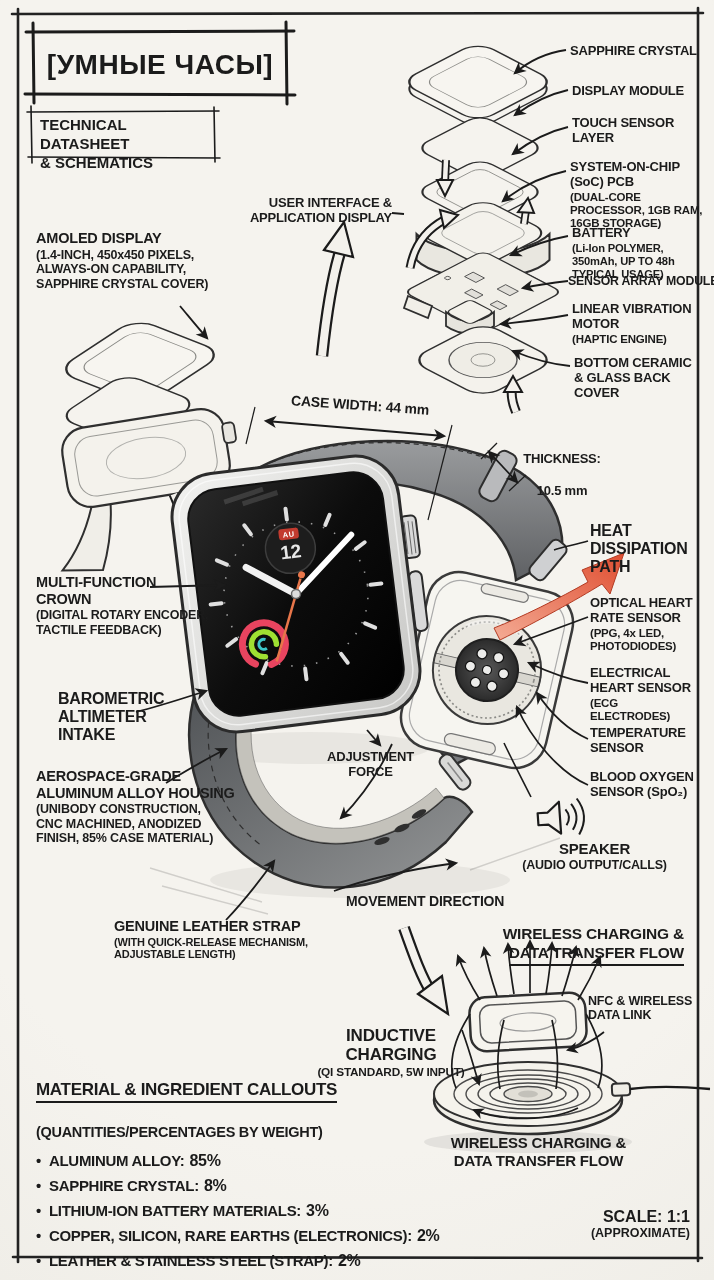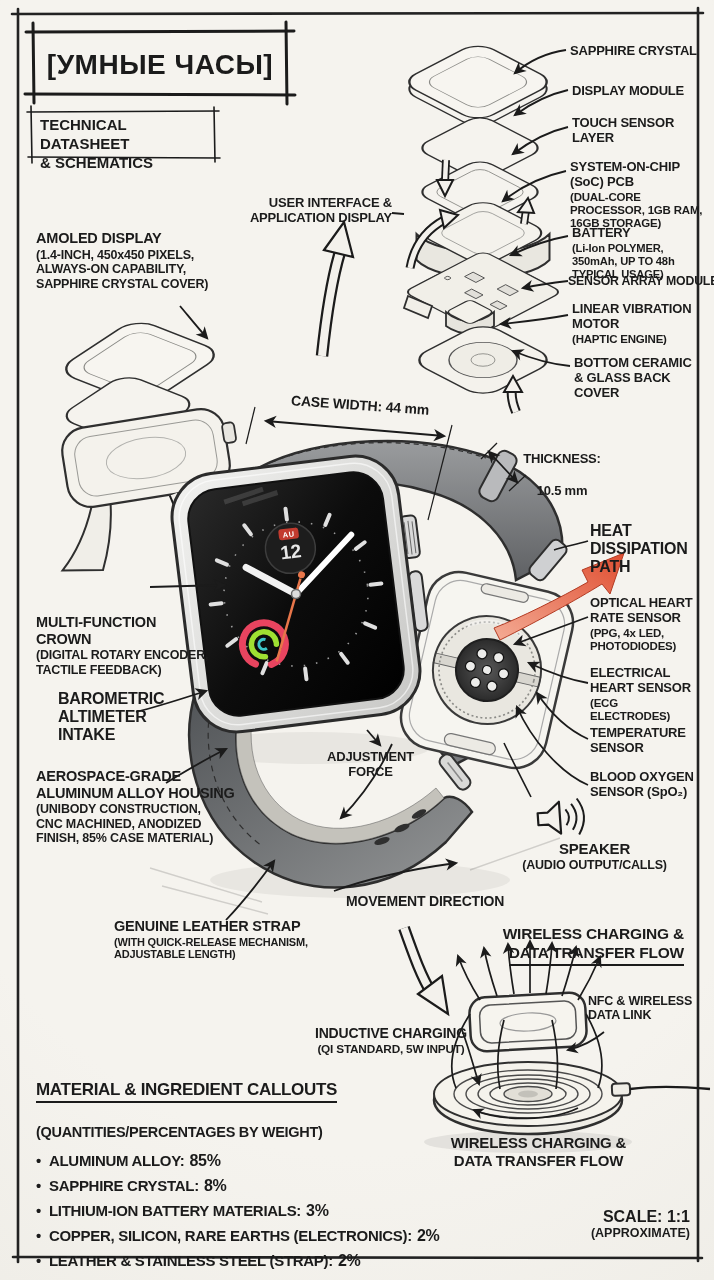--- a/index.html
+++ b/index.html
@@ -12,21 +12,21 @@
   .t{font-size:13px;}
   .d{font-size:11.5px;line-height:1.16;margin-top:1px;}
   .r{text-align:right;}
   .c{text-align:center;}
   .nw{white-space:nowrap;}
   #main-title{position:absolute;left:34px;top:36px;width:252px;height:58px;z-index:2;
     display:flex;align-items:center;justify-content:center;font-weight:700;font-size:28px;letter-spacing:0.5px;}
   #subtitle{position:absolute;left:40px;top:116px;width:172px;z-index:2;font-weight:700;font-size:15px;line-height:1.25;}
   .big-t .t{font-size:14.5px;}
   .med-t .t{font-size:16px;}
-  .crown-t .t{max-width:122px;margin-top:40px;}
+  .crown-t .t{max-width:122px;}
   #wireless-heading{font-size:15.5px;line-height:1.25;}
   #wireless-heading .u{display:inline-block;border-bottom:2px solid #1b1b1b;padding-bottom:1px;}
   #materials{position:absolute;left:36px;top:1080px;width:420px;z-index:2;font-weight:700;}
   #materials .mh{font-size:17px;display:inline-block;border-bottom:2px solid #1b1b1b;padding-bottom:1px;letter-spacing:-0.3px;}
   #materials .ms{font-size:14.5px;margin-top:21px;letter-spacing:-0.3px;}
   #materials .list{margin-top:12px;}
   .mi{font-size:15px;margin-bottom:7px;letter-spacing:-0.3px;}
   .mi::before{content:"•";margin-right:8px;}
   .mi .mi-v{font-size:16px;margin-left:5px;}
   #scale{position:absolute;left:540px;top:1208px;width:150px;text-align:right;z-index:2;font-weight:700;}
@@ -507,21 +507,21 @@
     </div>
 
 <div class="lbl r" id="wireless-heading" style="left:488px;top:924px;width:196px">
   <div>WIRELESS CHARGING &amp;</div>
   <div><span class="u">DATA TRANSFER FLOW</span></div>
     </div>
 <div class="lbl" style="left:588px;top:994px;width:108px;font-size:12.5px">
   <div>NFC &amp; WIRELESS DATA LINK</div>
     </div>
 <div class="lbl c" style="left:314px;top:1026px;width:154px">
-  <div class="t" style="font-size:14px">INDUCTIVE CHARGING</div>
+  <div class="t" style="font-size:17px">INDUCTIVE CHARGING</div>
   <div class="d" style="font-size:11.8px">(QI STANDARD, 5W INPUT)</div>
     </div>
 <div class="lbl c" id="wireless-caption" style="left:436px;top:1134px;width:205px">
   <div>WIRELESS CHARGING &amp;</div>
   <div>DATA TRANSFER FLOW</div>
     </div>
 
 <div id="materials">
   <div><span class="mh">MATERIAL &amp; INGREDIENT CALLOUTS</span></div>
   <div class="ms">(QUANTITIES/PERCENTAGES BY WEIGHT)</div>

